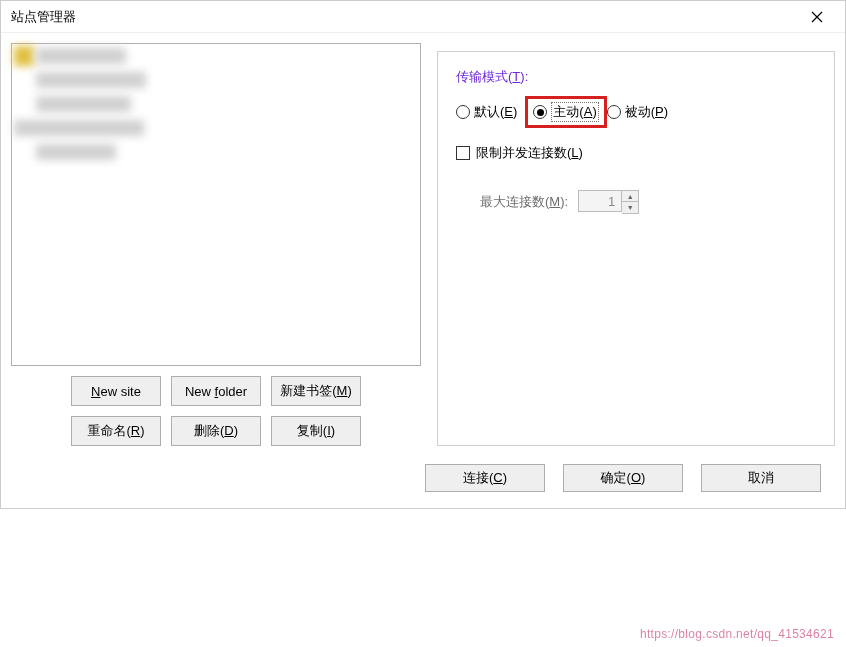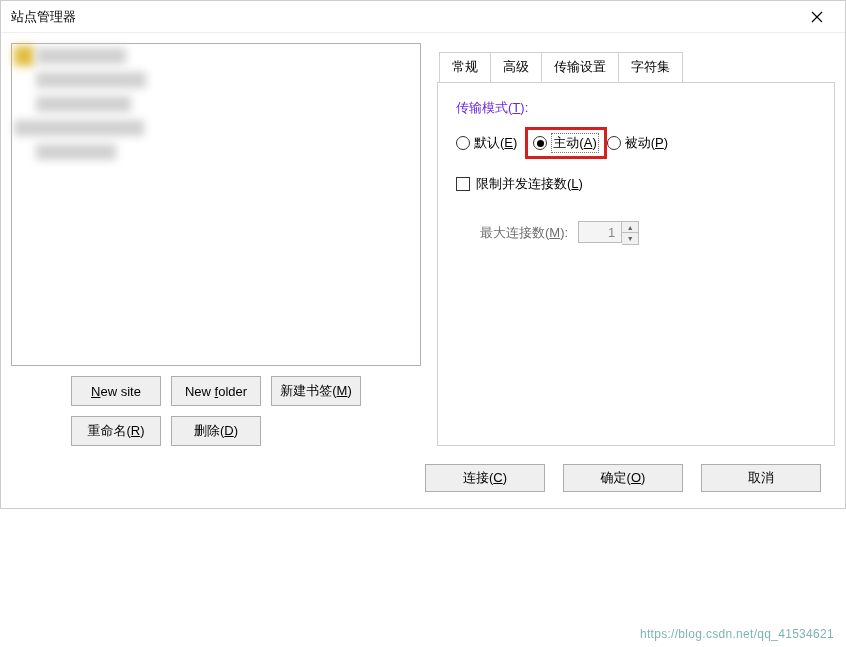--- a/index.html
+++ b/index.html
@@ -37,21 +37,21 @@
     .checkbox { width: 14px; height: 14px; border: 1px solid #333; background: #fff; }
     .sub-row { display: flex; align-items: center; gap: 10px; margin-left: 24px; color: #6d6d6d; }
     .spinner { display: flex; align-items: stretch; }
     .spinner-input { width: 44px; height: 22px; border: 1px solid #bcbcbc; background: #f4f4f4; text-align: right; padding-right: 6px; color: #888; }
     .spinner-btns { display: flex; flex-direction: column; border: 1px solid #bcbcbc; border-left: none; }
     .spin { width: 16px; height: 11px; display: flex; align-items: center; justify-content: center; background: #f0f0f0; font-size: 7px; line-height: 1; cursor: pointer; color: #666; }
     .spin:first-child { border-bottom: 1px solid #bcbcbc; }
     .footer { height: 52px; border-top: 1px solid transparent; display: flex; justify-content: flex-end; align-items: center; gap: 18px; padding: 0 24px 10px 0; text-align: right; }
     .footer .wbtn { width: 120px; height: 28px; }
     .u { text-decoration: underline; }
-    .watermark { position: absolute; right: 12px; bottom: 6px; color: #0f766e; font-size: 12px; opacity: 0.55; pointer-events: none; letter-spacing: 0.3px; }
+    .watermark { position: absolute; right: 12px; bottom: 6px; color: #be185d; font-size: 12px; opacity: 0.55; pointer-events: none; letter-spacing: 0.3px; }
   </style>
 </head>
 <body>
 
 <div class="window">
   <div class="titlebar">
     <div class="titlebar-title">站点管理器</div>
     <div class="close-btn">
       <svg viewBox="0 0 12 12">
           <path d="M1 1 L11 11 M11 1 L1 11" stroke="#000" stroke-width="1.2" fill="none"></path>
@@ -78,30 +78,27 @@
           </div>
         <div class="wbtn">
             <span>新建书签(<span class="u">M</span>)</span>
           </div>
         <div class="wbtn">
             <span>重命名(<span class="u">R</span>)</span>
           </div>
         <div class="wbtn">
             <span>删除(<span class="u">D</span>)</span>
           </div>
+        <div class="wbtn">
+            <span>复制(<span class="u">I</span>)</span>
+          </div>
       </div>
     </div>
 
     <div class="right-pane">
-      <div class="tabs">
-        <div class="tab">常规</div>
-        <div class="tab">高级</div>
-        <div class="tab active">传输设置</div>
-        <div class="tab">字符集</div>
-      </div>
       <div class="tab-panel">
         <div class="form-label"><span>传输模式(<span class="u">T</span>):</span></div>
         <div class="radio-row">
           <label class="radio-group">
             <span class="radio"></span>
             <span>默认(<span class="u">E</span>)</span>
           </label>
           <span class="highlight-box">
             <label class="radio-group">
               <span class="radio checked"></span>

